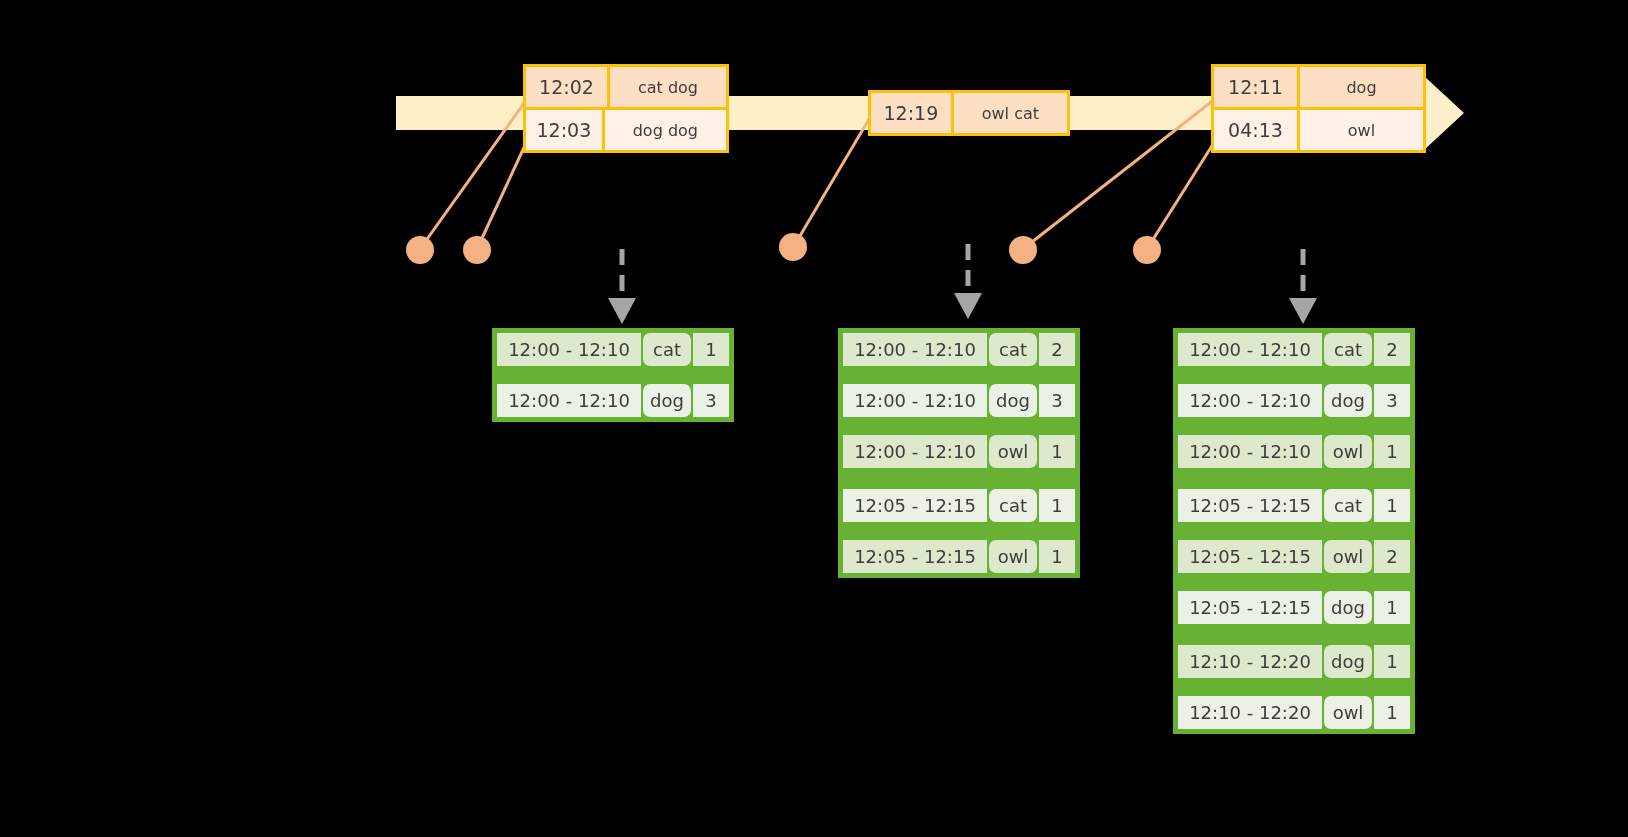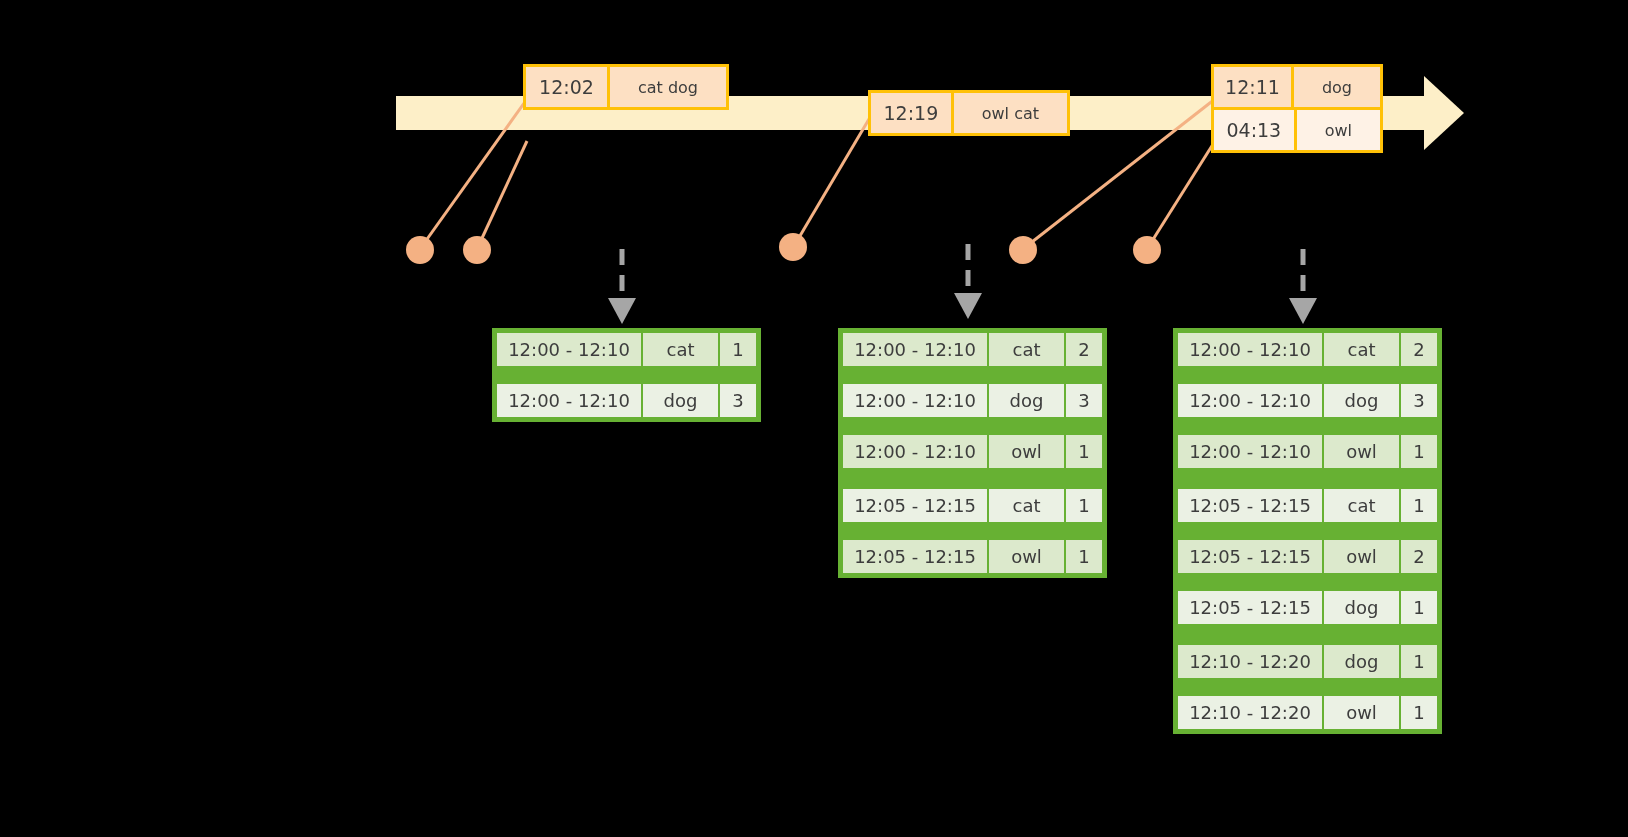--- a/index.html
+++ b/index.html
@@ -95,21 +95,21 @@
     align-items: center;
     justify-content: center;
     font-size: 18px;
     color: #3d3d3d;
     box-sizing: border-box;
     white-space: nowrap;
   }
   .res-row.tone-a .res-cell { background: #DCE9CC; }
   .res-row.tone-b .res-cell { background: #EBF1E4; }
   .c-window { width: 144px; }
-  .c-word   { width: 75px; }
+  .c-word   { width: 48px; border-radius: 7px; }
   .c-count  { width: 36px; }
 </style>
 </head>
 <body>
 
 <div id="stage">
 
   <svg id="overlay" viewBox="0 0 1628 837" width="1628" height="837">
 
     <rect x="396" y="90" width="1028" height="34" fill="#FDEFC8"></rect>
@@ -142,30 +142,34 @@
       <polygon points="954,287 982,287 968,313"></polygon>
       <polygon points="1289,292 1317,292 1303,318"></polygon>
     </g>
   </svg>
 
   <div class="event-box" id="event-group-1" style="left:523px; top:58px; width:206px;">
     <div class="event-row shade-a">
       <div class="event-time">12:02</div>
       <div class="event-text">cat dog</div>
     </div>
+    <div class="event-row shade-b">
+      <div class="event-time">12:03</div>
+      <div class="event-text">dog dog</div>
+    </div>
   </div>
 
   <div class="event-box" id="event-group-2" style="left:868px; top:84px; width:202px;">
     <div class="event-row shade-a">
       <div class="event-time">12:19</div>
       <div class="event-text">owl cat</div>
     </div>
   </div>
 
-  <div class="event-box" id="event-group-3" style="left:1211px; top:58px; width:172px;">
+  <div class="event-box" id="event-group-3" style="left:1211px; top:58px; width:215px;">
     <div class="event-row shade-a">
       <div class="event-time">12:11</div>
       <div class="event-text">dog</div>
     </div>
     <div class="event-row shade-b">
       <div class="event-time">04:13</div>
       <div class="event-text">owl</div>
     </div>
   </div>
 

